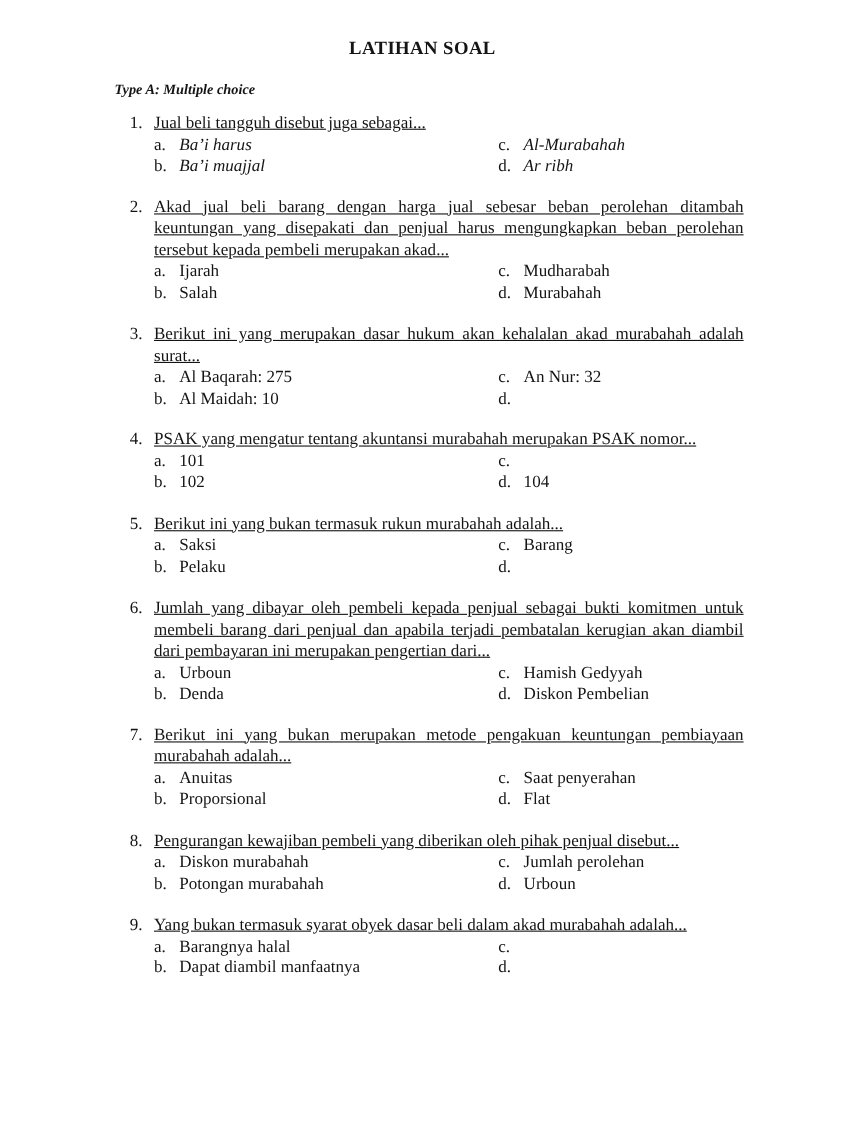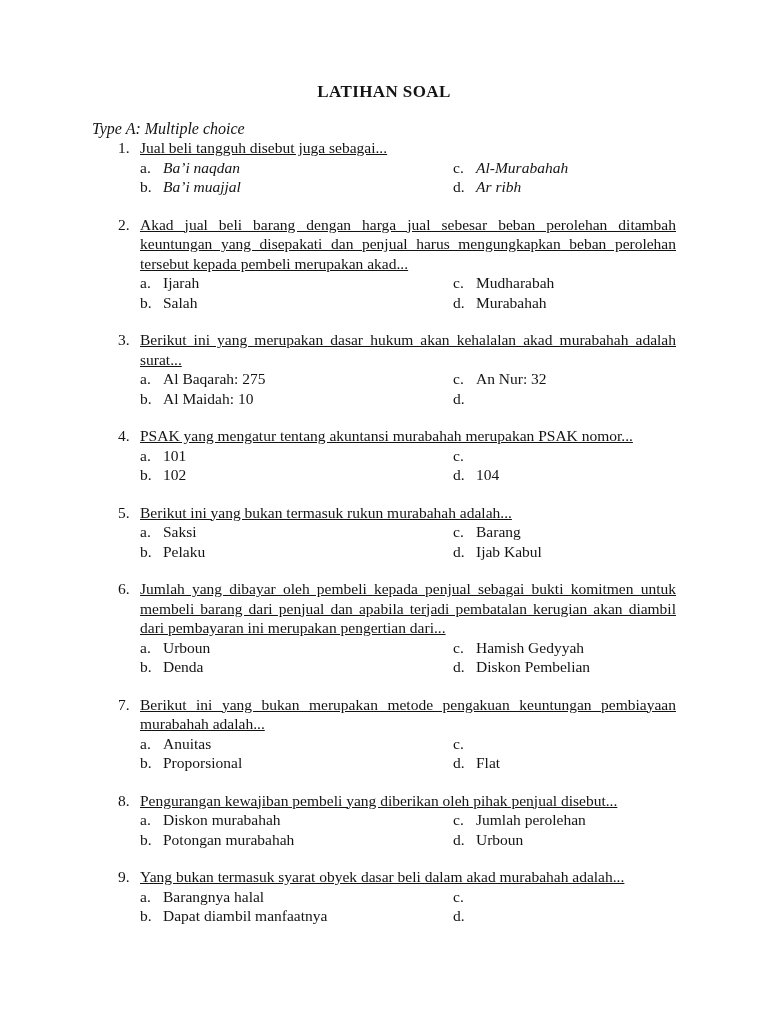--- a/index.html
+++ b/index.html
@@ -9,39 +9,39 @@
   }
   body {
     width: 768px;
     height: 1024px;
     overflow: hidden;
   }
   .page {
     box-sizing: border-box;
     width: 768px;
     height: 1024px;
-    padding: 82px 92px 0 92px;
+    padding: 34px 92px 0 92px;
     font-family: "Liberation Serif", "DejaVu Serif", serif;
     font-size: 15.5px;
     line-height: 19.5px;
     color: #141414;
     background: #ffffff;
   }
   .doc-title {
     text-align: center;
     font-weight: bold;
     font-size: 17px;
     letter-spacing: 0.4px;
     margin: 0 0 17px 0;
   }
   .section-heading {
-    font-weight: normal;
+    font-weight: bold;
     font-style: italic;
-    font-size: 16px;
-    margin: 0;
+    font-size: 13px;
+    margin: 12px;
   }
   .question {
     margin: 0 0 18px 0;
   }
   .q-row {
     display: flex;
   }
   .q-num {
     margin-left: 26px;
     width: 22px;
@@ -83,21 +83,21 @@
 
   <div>
   <div class="question">
     <div class="q-row">
       <span class="q-num">1.</span>
       <span class="q-text">Jual beli tangguh disebut juga sebagai...</span>
     </div>
     <div class="opt-grid">
   <div class="opt italic">
     <span class="opt-letter">a.</span>
-    <span class="opt-text">Ba’i naqdan</span>
+    <span class="opt-text">Ba’i harus</span>
   </div>
 
   <div class="opt italic">
     <span class="opt-letter">b.</span>
     <span class="opt-text">Ba’i muajjal</span>
   </div>
 
   <div class="opt italic">
     <span class="opt-letter">c.</span>
     <span class="opt-text">Al-Murabahah</span>
@@ -208,21 +208,20 @@
     <span class="opt-text">Pelaku</span>
   </div>
 
   <div class="opt">
     <span class="opt-letter">c.</span>
     <span class="opt-text">Barang</span>
   </div>
 
   <div class="opt">
     <span class="opt-letter">d.</span>
-    <span class="opt-text">Ijab Kabul</span>
   </div>
 </div>
   </div>
 
   <div class="question">
     <div class="q-row">
       <span class="q-num">6.</span>
       <span class="q-text">Jumlah yang dibayar oleh pembeli kepada penjual sebagai bukti komitmen untuk membeli barang dari penjual dan apabila terjadi pembatalan kerugian akan diambil dari pembayaran ini merupakan pengertian dari...</span>
     </div>
     <div class="opt-grid">
@@ -259,20 +258,21 @@
     <span class="opt-text">Anuitas</span>
   </div>
 
   <div class="opt">
     <span class="opt-letter">b.</span>
     <span class="opt-text">Proporsional</span>
   </div>
 
   <div class="opt">
     <span class="opt-letter">c.</span>
+    <span class="opt-text">Saat penyerahan</span>
   </div>
 
   <div class="opt">
     <span class="opt-letter">d.</span>
     <span class="opt-text">Flat</span>
   </div>
 </div>
   </div>
 
   <div class="question">

